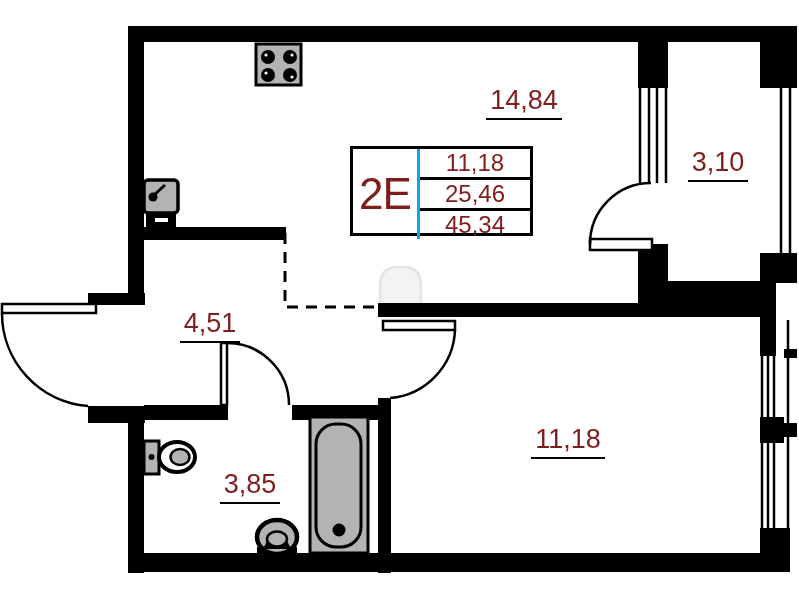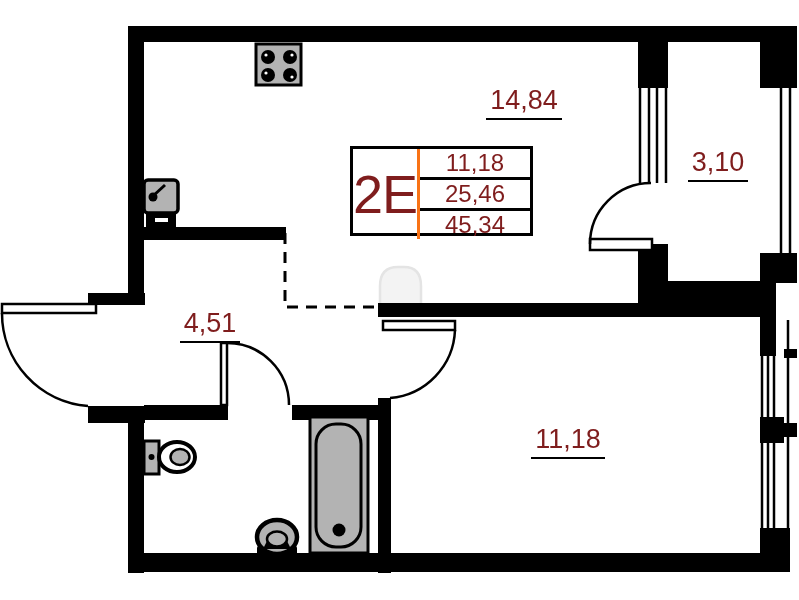--- a/index.html
+++ b/index.html
@@ -6,21 +6,21 @@
   .plan{position:relative;width:799px;height:600px;background:#fff;overflow:hidden;
         font-family:"Liberation Sans", sans-serif;color:#7f1d1d;}
   .plan svg{position:absolute;left:0;top:0;}
   .room-label{position:absolute;font-size:27px;text-align:center;white-space:nowrap;}
   .room-label .u{display:inline-block;border-bottom:2px solid #000;padding:0 4px 2px;}
   .balcony-label{line-height:31px;}
   .unit-card{position:absolute;left:350px;top:146px;width:177px;height:84px;
              border:3px solid #000;background:#fff;display:grid;
              grid-template-columns:67px 1fr;grid-template-rows:repeat(3,1fr);}
   .unit-type{grid-row:1/4;display:flex;align-items:center;justify-content:center;
-             border-right:3px solid #f97316;font-size:54px;letter-spacing:-1px;}
+             border-right:3px solid #0ea5e9;font-size:44px;letter-spacing:-1px;}
   .unit-row{display:flex;align-items:center;justify-content:center;font-size:24px;
             border-bottom:3px solid #000;}
   .unit-row:last-child{border-bottom:none;}
 </style>
 </head>
 <body>
 
 <div class="plan">
 
   <svg width="799" height="600" viewBox="0 0 799 600">
@@ -147,20 +147,23 @@
   </div>
 
   <div class="room-label balcony-label" style="left:660px;top:147px;width:116px;">
     <span class="u">3,10</span><br>
   </div>
 
   <div class="room-label" style="left:162px;top:278px;width:96px;margin-top:30px;">
     <span class="u">4,51</span>
   </div>
 
+  <div class="room-label" style="left:203px;top:469px;width:94px;">
+    <span class="u">3,85</span>
+  </div>
 
   <div class="room-label" style="left:518px;top:424px;width:100px;">
     <span class="u">11,18</span>
   </div>
 
   <div class="unit-card">
     <div class="unit-type">2E</div>
     <div class="unit-row">11,18</div>
     <div class="unit-row">25,46</div>
     <div class="unit-row">45,34</div>

